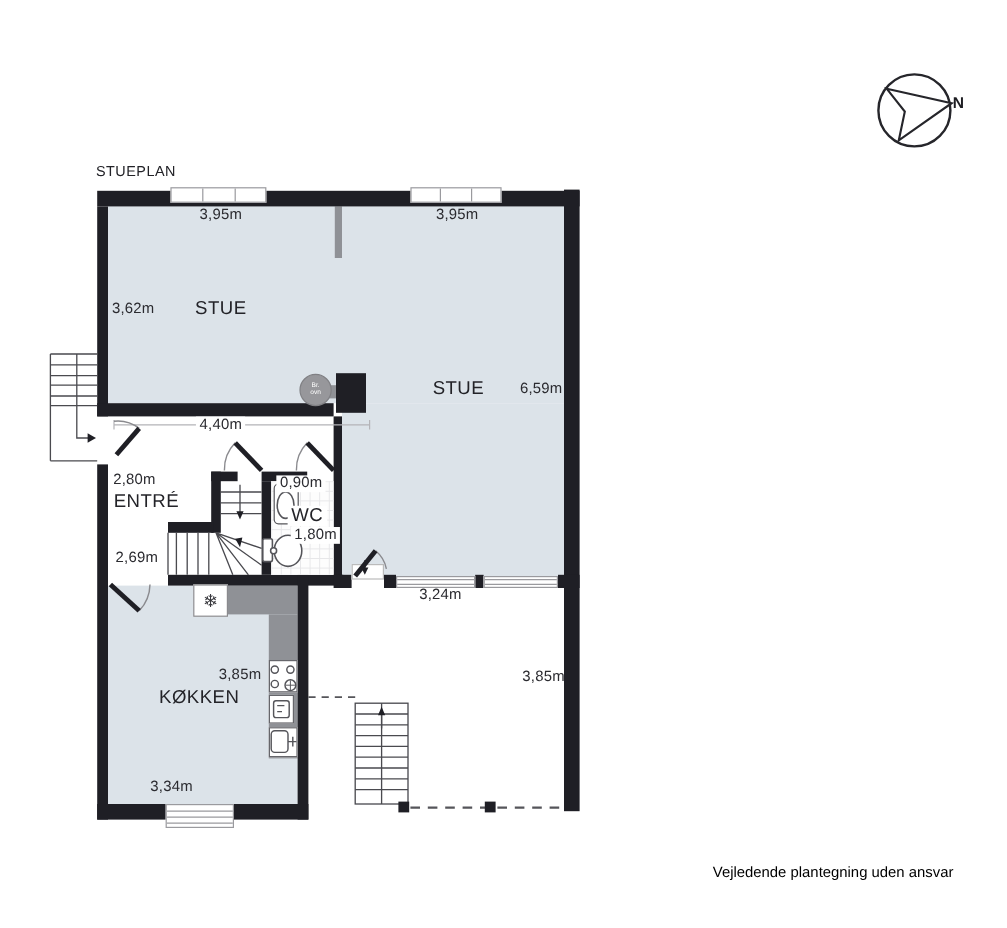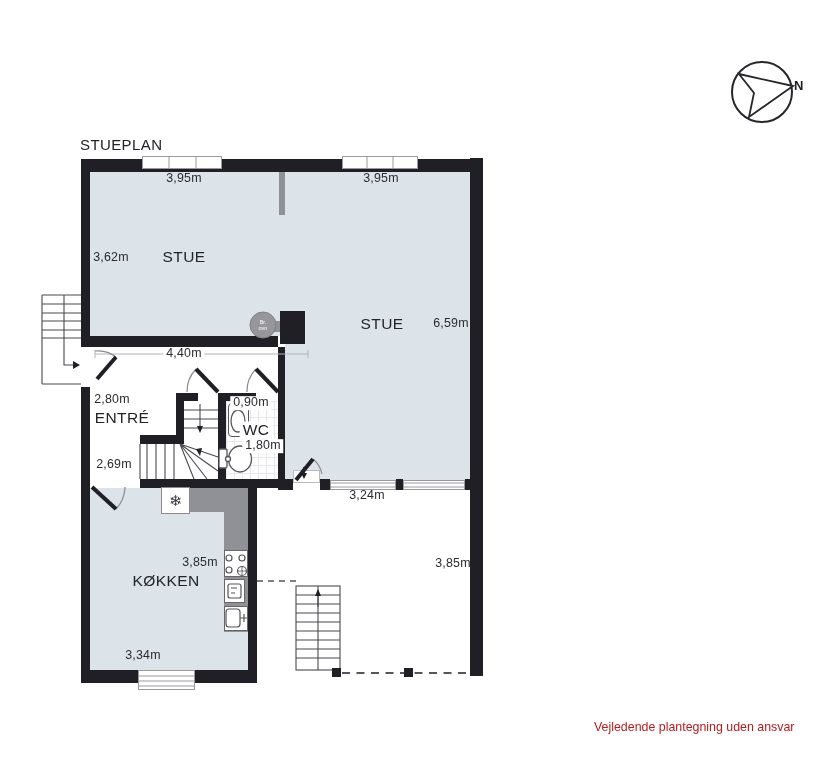--- a/index.html
+++ b/index.html
@@ -19,22 +19,22 @@
   .whitebox{position:absolute;background:#fff;border:1px solid #66666b;box-sizing:border-box;}
   .recess{position:absolute;background:#fff;border:1px solid #bbb;box-sizing:border-box;}
   .tiles{position:absolute;background-color:#fdfdfd;
          background-image:linear-gradient(#e7e7e9 1px,transparent 1px),
                           linear-gradient(90deg,#e7e7e9 1px,transparent 1px);
          background-size:8px 8px;}
   .lbl{position:absolute;transform:translate(-50%,-50%);white-space:nowrap;line-height:1.1;}
   .dim{font-size:12.4px;letter-spacing:.2px;color:#2b2b30;}
   .room{font-size:15.5px;letter-spacing:.4px;color:#232328;}
   .halo{background:#fff;padding:0 3px;}
-  .title{position:absolute;left:80px;top:136px;font-size:15px;letter-spacing:.4px;color:#222227;}
-  .footer{position:absolute;left:594px;top:720px;font-size:12.4px;color:#b91c1c;}
+  .title{position:absolute;left:80px;top:136px;font-size:12px;letter-spacing:.4px;color:#222227;}
+  .footer{position:absolute;left:594px;top:720px;font-size:12.4px;color:#000000;}
   .north{position:absolute;left:794px;top:78px;font-size:13px;font-weight:bold;color:#1d1d22;}
   .stovetext{position:absolute;left:263px;top:325px;transform:translate(-50%,-50%);
              font-size:5.5px;color:#fff;text-align:center;white-space:pre-line;line-height:1.15;}
   .snow{position:absolute;left:161px;top:487px;width:29px;height:27px;display:flex;
         align-items:center;justify-content:center;font-size:15px;color:#38383d;}
   svg.overlay{position:absolute;left:0;top:0;pointer-events:none;}
 </style>
 </head>
 <body>
 

